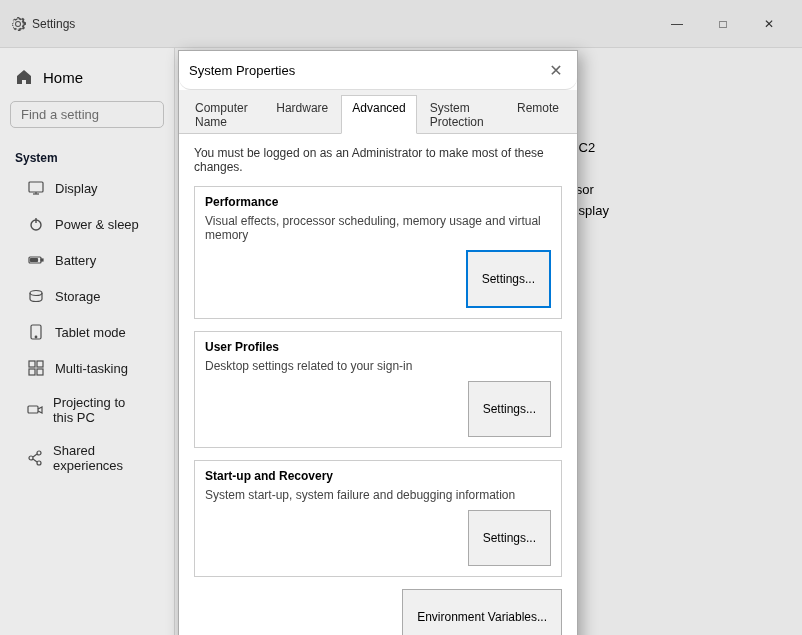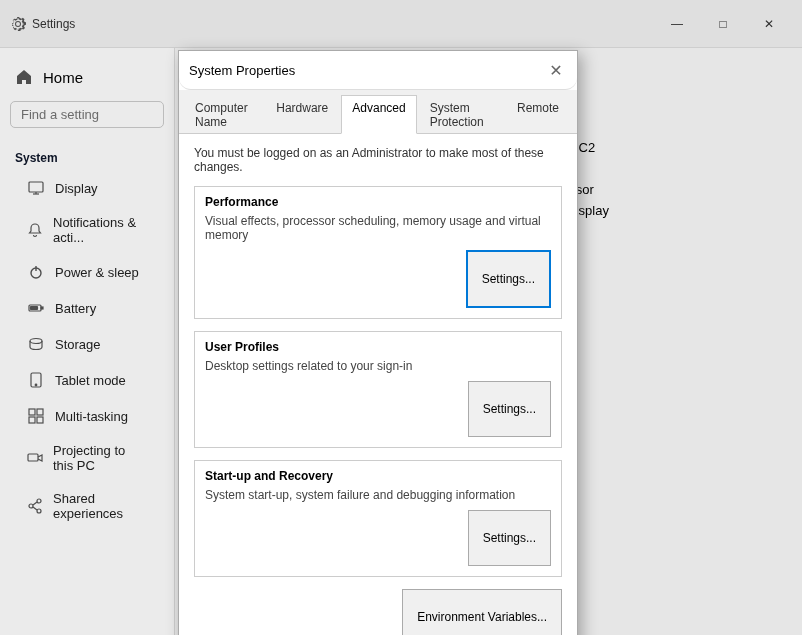--- a/index.html
+++ b/index.html
@@ -324,29 +324,20 @@
       <span class="sidebar-icon">
         <svg width="16" height="16" viewBox="0 0 16 16" fill="#555">
             <rect x="1" y="2" width="14" height="10" rx="1" stroke="#555" stroke-width="1.2" fill="none"></rect>
             <line x1="5" y1="14" x2="11" y2="14" stroke="#555" stroke-width="1.2"></line>
             <line x1="8" y1="12" x2="8" y2="14" stroke="#555" stroke-width="1.2"></line>
           </svg>
       </span>
       <span>Display</span>
     </div>
     
-    <div class="sidebar-item">
-      <span class="sidebar-icon">
-        <svg width="16" height="16" viewBox="0 0 16 16" fill="none" stroke="#555" stroke-width="1.2">
-            <path d="M8 2a4 4 0 0 1 4 4v3l1.5 2h-11L4 9V6a4 4 0 0 1 4-4z"></path>
-            <path d="M6.5 13a1.5 1.5 0 0 0 3 0"></path>
-          </svg>
-      </span>
-      <span>Notifications &amp; acti...</span>
-    </div>
     
     <div class="sidebar-item">
       <span class="sidebar-icon">
         <svg width="16" height="16" viewBox="0 0 16 16" fill="none" stroke="#555" stroke-width="1.4">
             <circle cx="8" cy="9" r="5"></circle>
             <line x1="8" y1="2" x2="8" y2="7"></line>
           </svg>
       </span>
       <span>Power &amp; sleep</span>
     </div>

